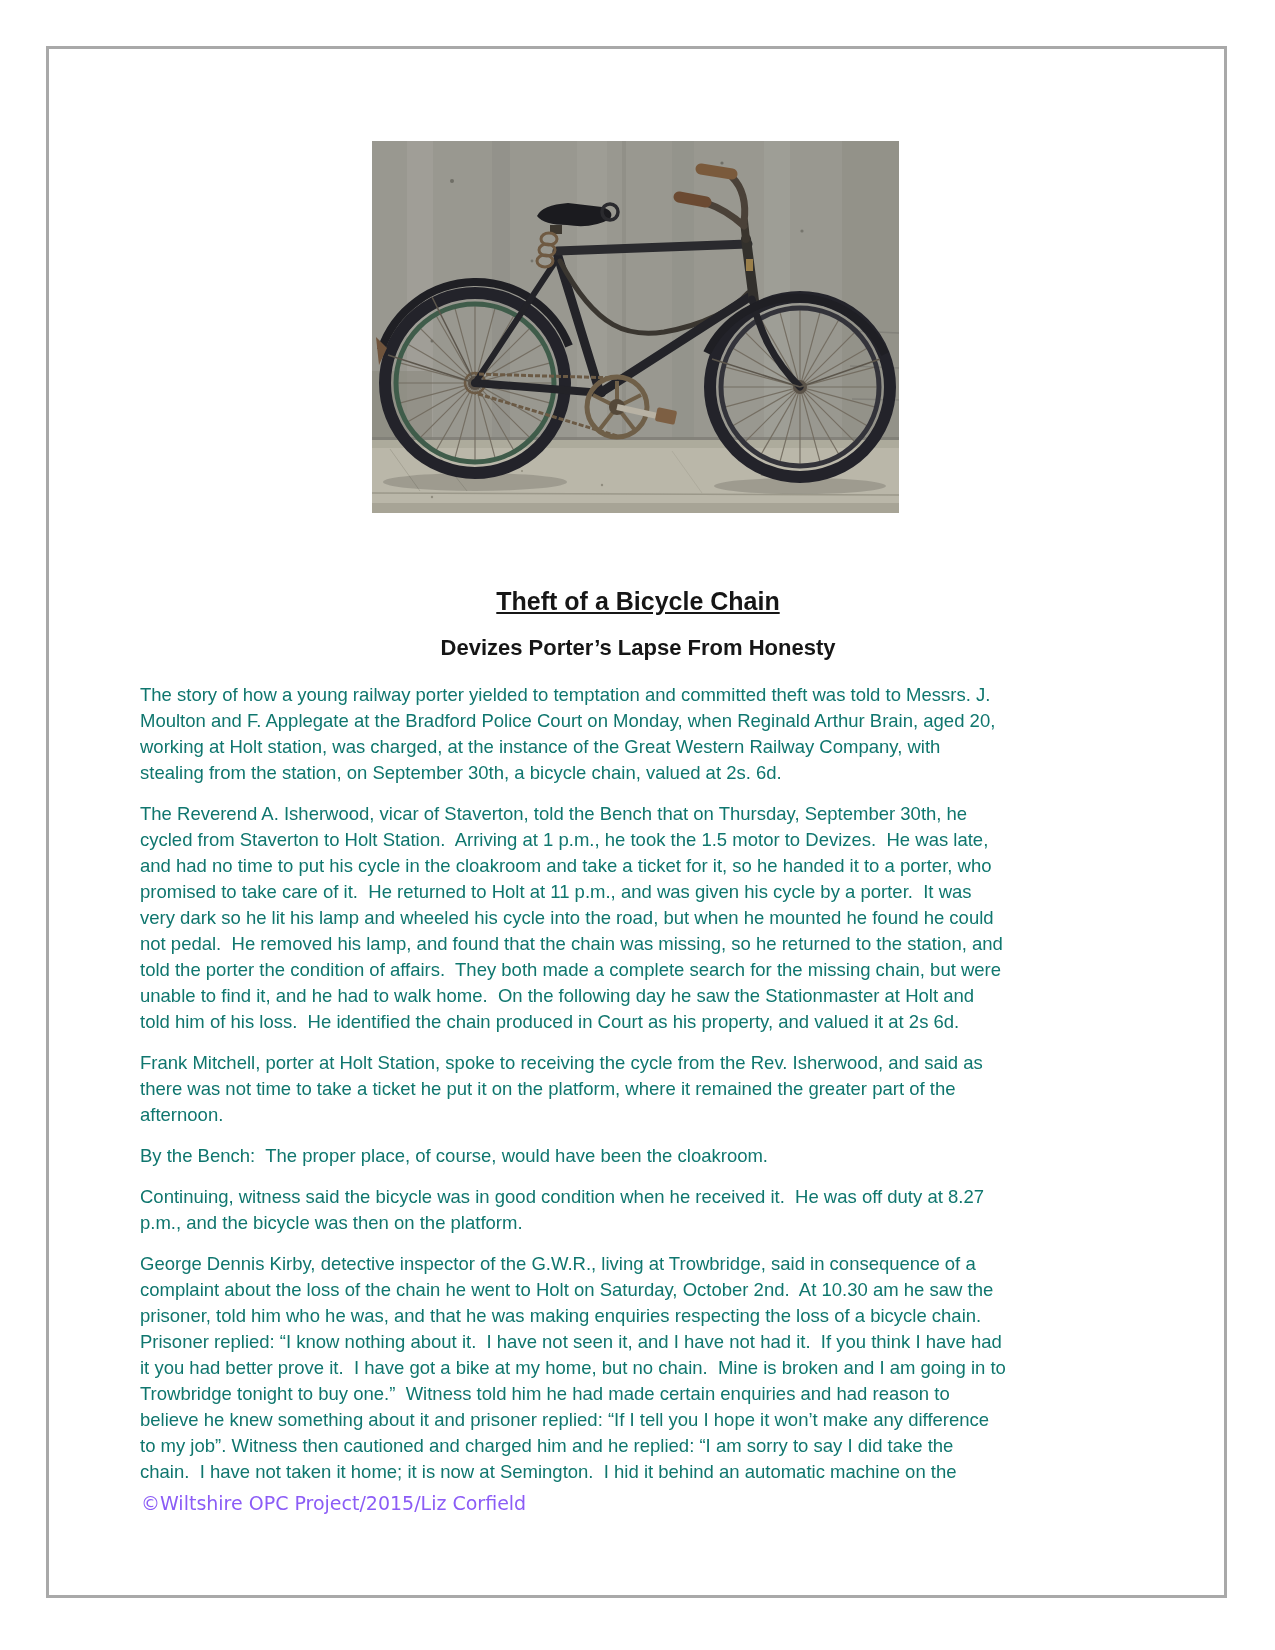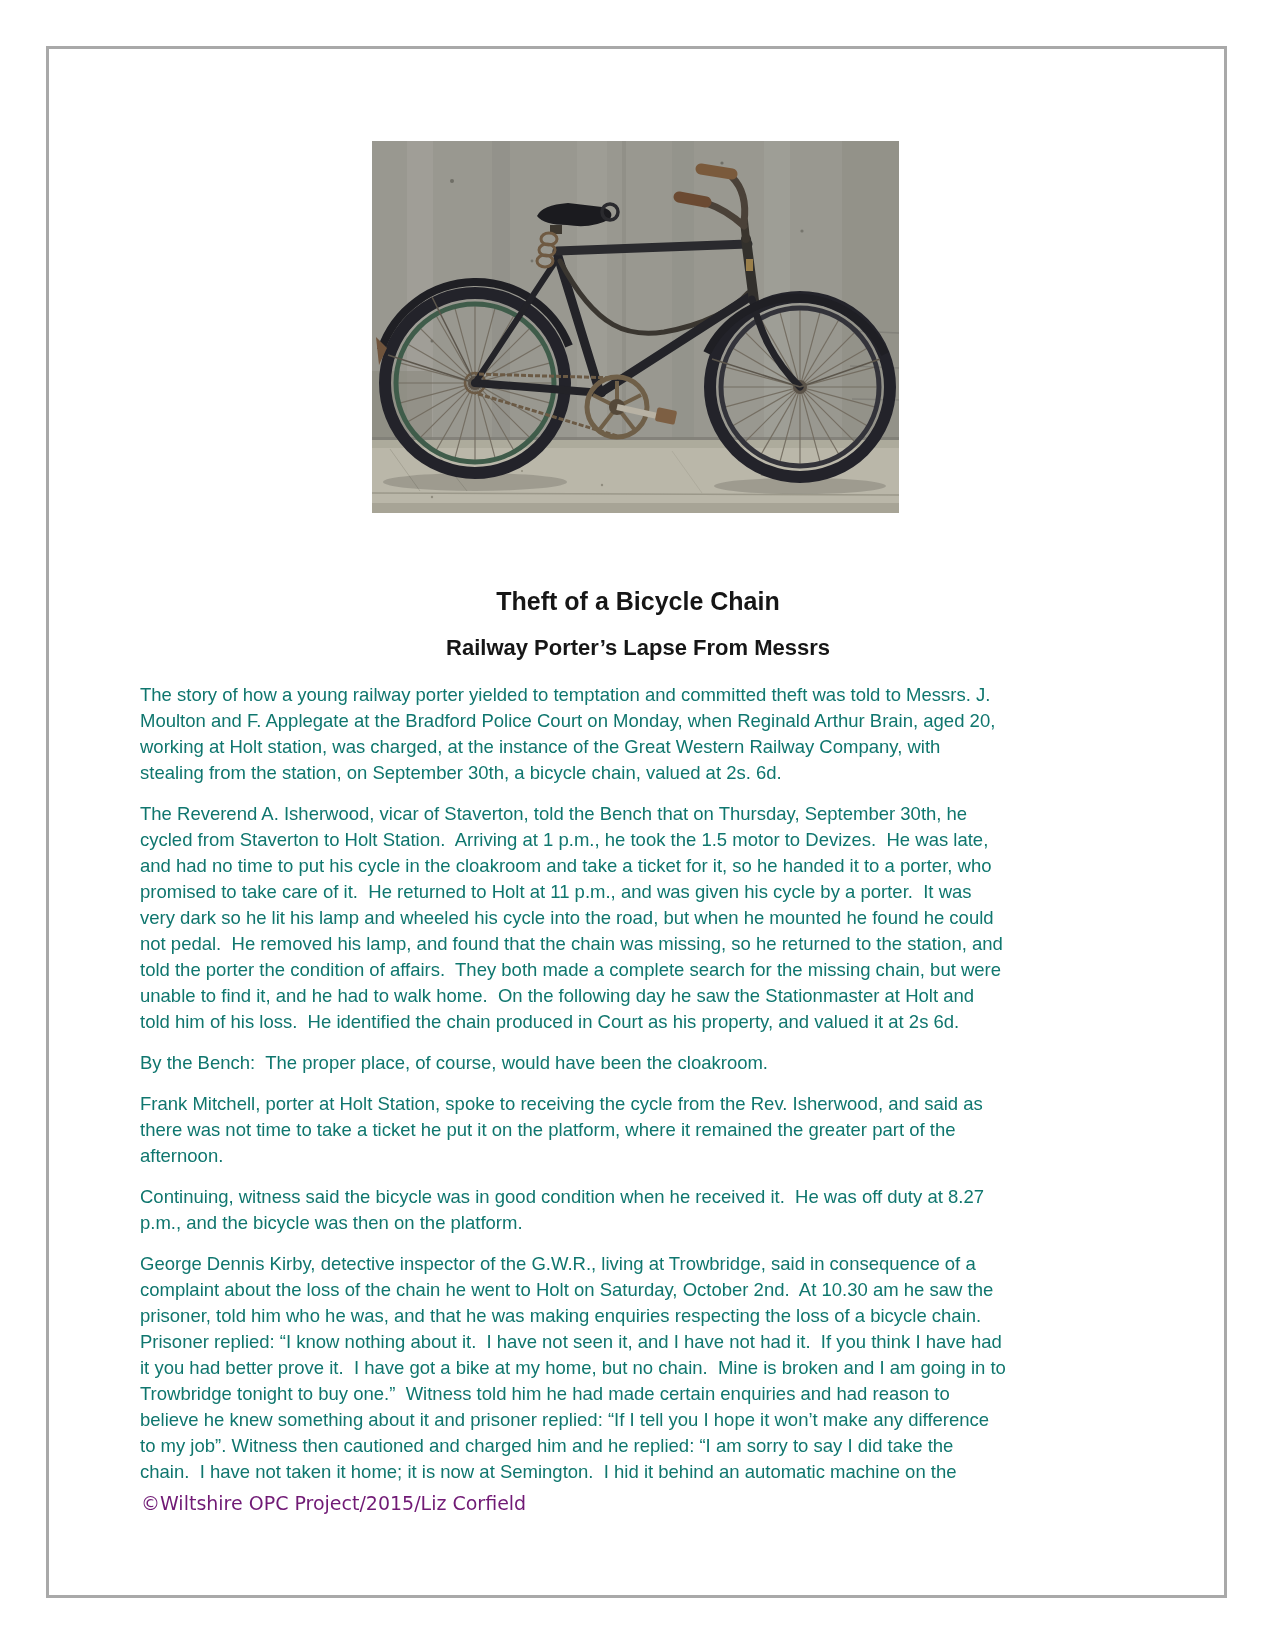--- a/index.html
+++ b/index.html
@@ -10,34 +10,34 @@
   .page-border{
     position:absolute;left:46px;top:46px;width:1181px;height:1552px;
     border:3px solid #a9a9a9;box-sizing:border-box;background:transparent;
   }
   .photo{
     position:absolute;left:372px;top:141px;width:527px;height:372px;
   }
   .photo svg{display:block;width:527px;height:372px;}
   .doc-title{
     position:absolute;left:140px;top:586px;width:996px;text-align:center;
-    font-size:25px;font-weight:bold;color:#161616;line-height:30px;
+    font-size:25px;font-weight:bold;color:#161616;line-height:30px;text-decoration:underline;
   }
   .doc-subtitle{
     position:absolute;left:140px;top:634px;width:996px;text-align:center;
     font-size:22px;font-weight:bold;color:#161616;line-height:28px;
   }
   .doc-body{
     position:absolute;left:140px;top:682px;width:1035px;
     font-size:18.5px;line-height:26px;color:#0f766e;
   }
   .para{white-space:pre-wrap;margin:0 0 15px 0;}
   .doc-footer{
     position:absolute;left:141px;top:1492px;
-    font-family:"DejaVu Sans",sans-serif;font-size:19px;color:#701a75;
+    font-family:"DejaVu Sans",sans-serif;font-size:19px;color:#8b5cf6;
   }
 </style>
 </head>
 <body>
 
 <div class="page-border"></div>
 
 <div class="photo">
   <svg viewBox="0 0 527 372" xmlns="http://www.w3.org/2000/svg">
     <defs>
@@ -166,40 +166,40 @@
       <circle cx="238" cy="71" r="8" fill="none" stroke="#2a2a2e" stroke-width="3.5"></circle>
       <rect x="178" y="84" width="12" height="9" fill="#3c372f"></rect>
       <ellipse cx="177" cy="98" rx="8" ry="6" fill="none" stroke="#6f5a42" stroke-width="3"></ellipse>
       <ellipse cx="175" cy="109" rx="8" ry="6" fill="none" stroke="#6f5a42" stroke-width="3"></ellipse>
       <ellipse cx="173" cy="120" rx="8" ry="6" fill="none" stroke="#6f5a42" stroke-width="3"></ellipse>
     </g>
   </svg>
 </div>
 
 <div class="doc-title">Theft of a Bicycle Chain</div>
-<div class="doc-subtitle">Railway Porter’s Lapse From Messrs</div>
+<div class="doc-subtitle">Devizes Porter’s Lapse From Honesty</div>
 
 <div class="doc-body">
     <div class="para">The story of how a young railway porter yielded to temptation and committed theft was told to Messrs. J.
 Moulton and F. Applegate at the Bradford Police Court on Monday, when Reginald Arthur Brain, aged 20,
 working at Holt station, was charged, at the instance of the Great Western Railway Company, with
 stealing from the station, on September 30th, a bicycle chain, valued at 2s. 6d.</div>
     <div class="para">The Reverend A. Isherwood, vicar of Staverton, told the Bench that on Thursday, September 30th, he
 cycled from Staverton to Holt Station.  Arriving at 1 p.m., he took the 1.5 motor to Devizes.  He was late,
 and had no time to put his cycle in the cloakroom and take a ticket for it, so he handed it to a porter, who
 promised to take care of it.  He returned to Holt at 11 p.m., and was given his cycle by a porter.  It was
 very dark so he lit his lamp and wheeled his cycle into the road, but when he mounted he found he could
 not pedal.  He removed his lamp, and found that the chain was missing, so he returned to the station, and
 told the porter the condition of affairs.  They both made a complete search for the missing chain, but were
 unable to find it, and he had to walk home.  On the following day he saw the Stationmaster at Holt and
 told him of his loss.  He identified the chain produced in Court as his property, and valued it at 2s 6d.</div>
-    <div class="para">By the Bench:  The proper place, of course, would have been the cloakroom.</div>
     <div class="para">Frank Mitchell, porter at Holt Station, spoke to receiving the cycle from the Rev. Isherwood, and said as
 there was not time to take a ticket he put it on the platform, where it remained the greater part of the
 afternoon.</div>
+    <div class="para">By the Bench:  The proper place, of course, would have been the cloakroom.</div>
     <div class="para">Continuing, witness said the bicycle was in good condition when he received it.  He was off duty at 8.27
 p.m., and the bicycle was then on the platform.</div>
     <div class="para">George Dennis Kirby, detective inspector of the G.W.R., living at Trowbridge, said in consequence of a
 complaint about the loss of the chain he went to Holt on Saturday, October 2nd.  At 10.30 am he saw the
 prisoner, told him who he was, and that he was making enquiries respecting the loss of a bicycle chain.
 Prisoner replied: “I know nothing about it.  I have not seen it, and I have not had it.  If you think I have had
 it you had better prove it.  I have got a bike at my home, but no chain.  Mine is broken and I am going in to
 Trowbridge tonight to buy one.”  Witness told him he had made certain enquiries and had reason to
 believe he knew something about it and prisoner replied: “If I tell you I hope it won’t make any difference
 to my job”. Witness then cautioned and charged him and he replied: “I am sorry to say I did take the

